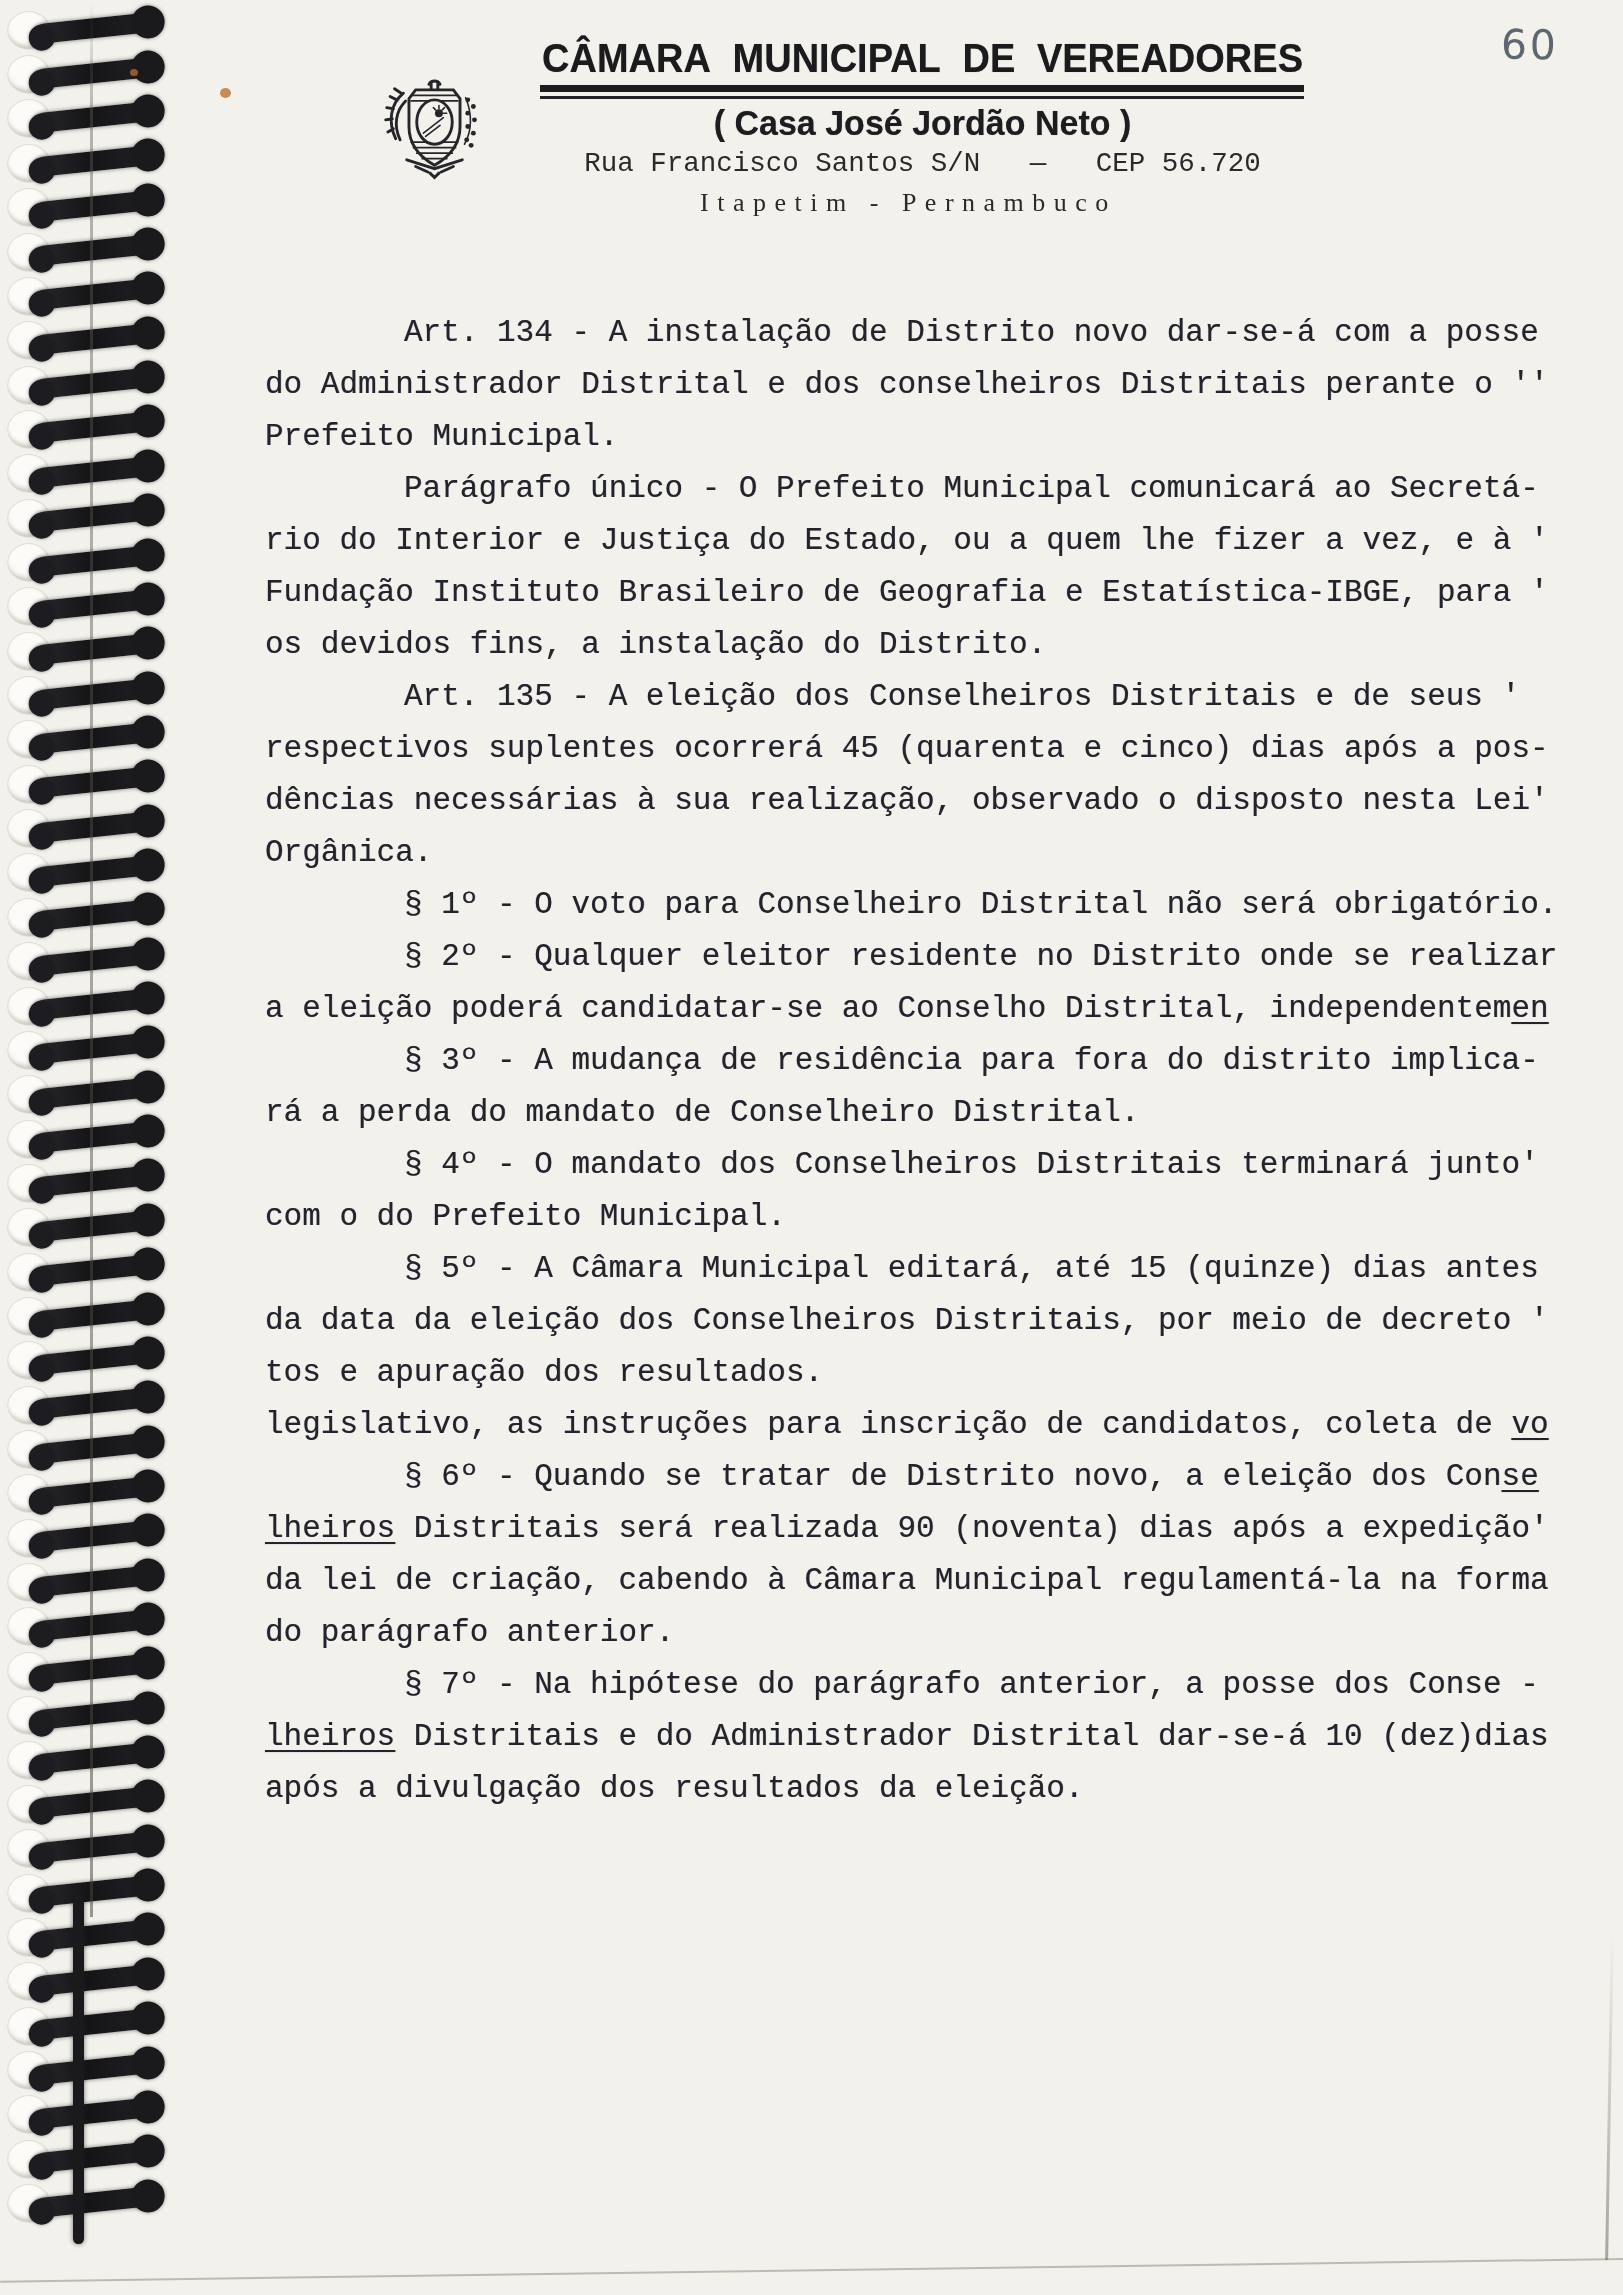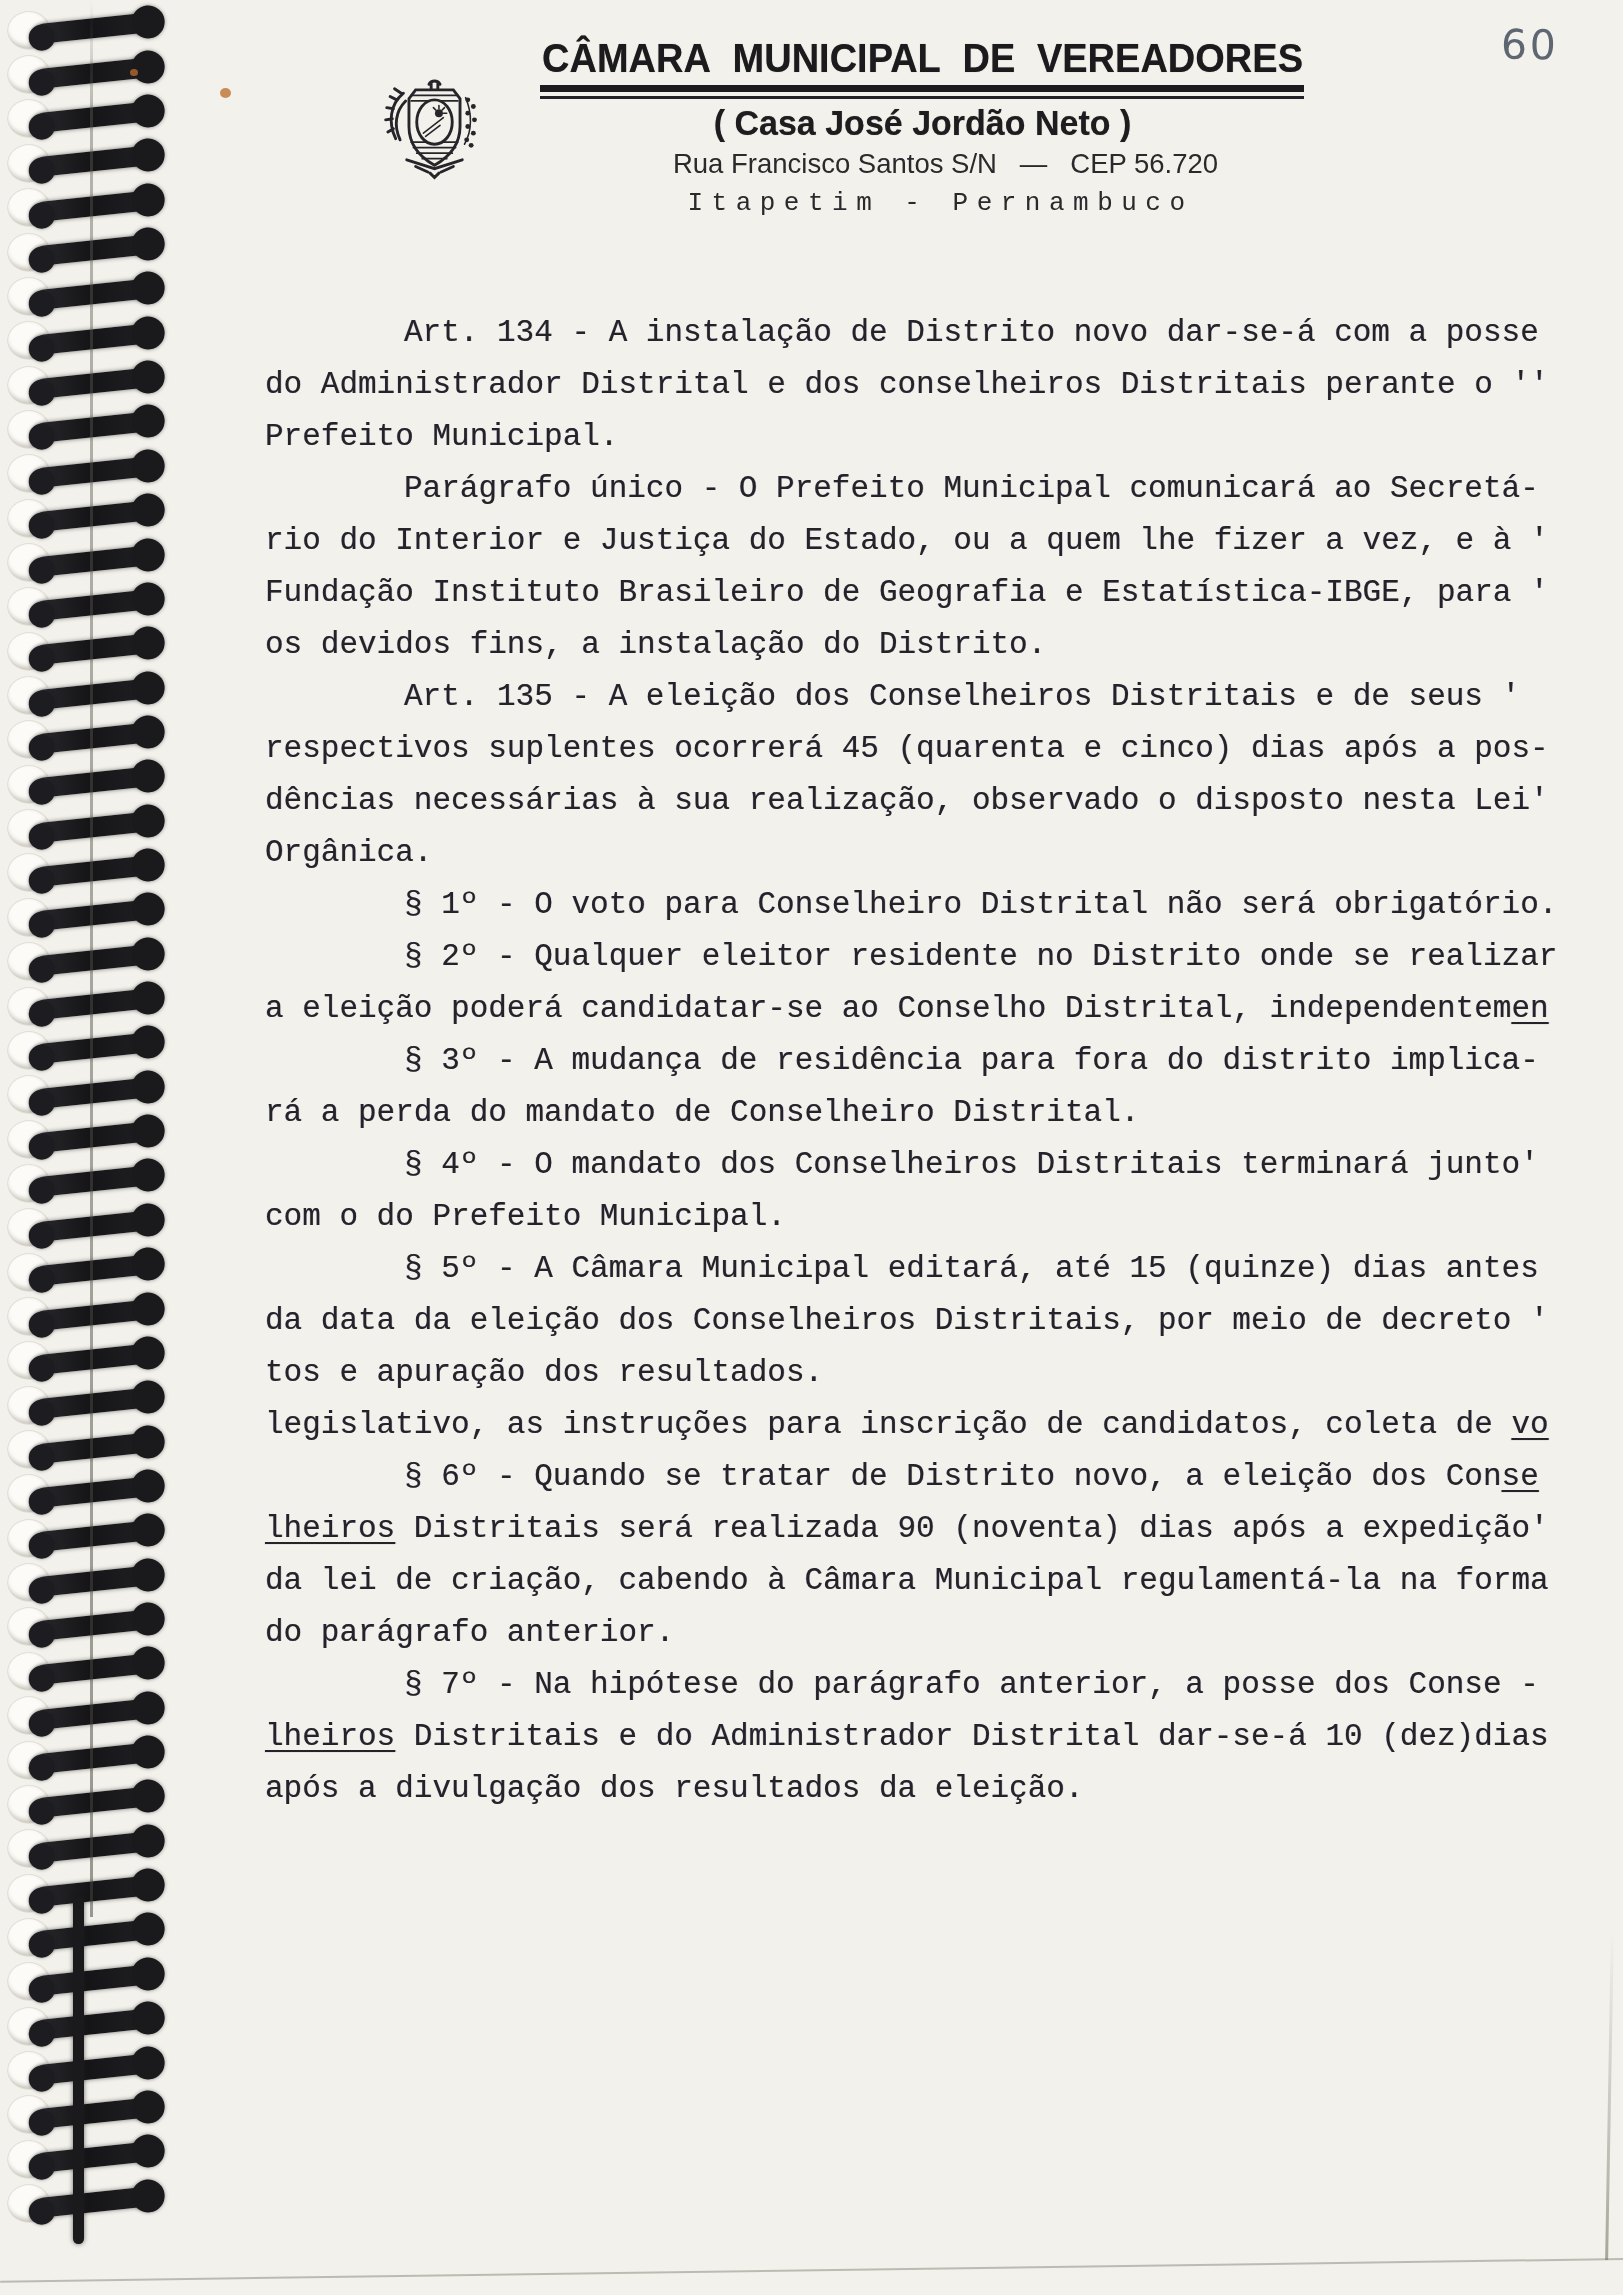--- a/index.html
+++ b/index.html
@@ -58,26 +58,26 @@
   }
   #hdr-title span{display:inline-block;transform:scaleY(1.06);}
   #hdr-rule-a{position:absolute;left:540px;top:85px;width:764px;height:7.2px;background:#1c1c1f;}
   #hdr-rule-b{position:absolute;left:540px;top:96px;width:764px;height:3.3px;background:#232327;}
   #hdr-subtitle{
     position:absolute;left:458px;top:103px;width:929px;text-align:center;
     font-weight:bold;font-size:34px;color:#1d1d20;transform:scaleY(1.05);
     text-shadow:0 0 0.7px rgba(30,30,35,.55);white-space:pre;
   }
   #hdr-address{
-    position:absolute;left:481px;top:148px;width:929px;text-align:center;
-    font-family:Liberation Sans, sans-serif;font-size:27.5px;color:#2a2a2d;white-space:pre;
+    position:absolute;left:458px;top:148px;width:929px;text-align:center;
+    font-family:Liberation Mono, monospace;font-size:27.5px;color:#2a2a2d;white-space:pre;
   }
   #hdr-city{
-    position:absolute;left:476px;top:188px;width:929px;text-align:center;
-    font-family:Liberation Mono, monospace;font-size:26px;letter-spacing:8.5px;color:#2a2a2d;
+    position:absolute;left:444px;top:188px;width:929px;text-align:center;
+    font-family:Liberation Serif, serif;font-size:26px;letter-spacing:8.5px;color:#2a2a2d;
   }
   
   #page-number{
     position:absolute;left:1501px;top:21px;
     font-family:"DejaVu Sans",sans-serif;font-size:41px;letter-spacing:2.6px;
     color:#4e5866;transform:rotate(1deg);opacity:.9;
   }
   
   #emblem{position:absolute;left:379px;top:71px;width:111px;height:111px;}
   

